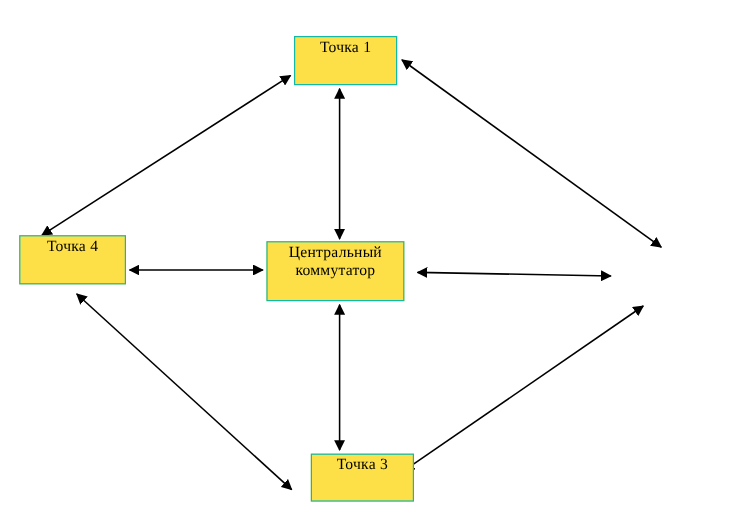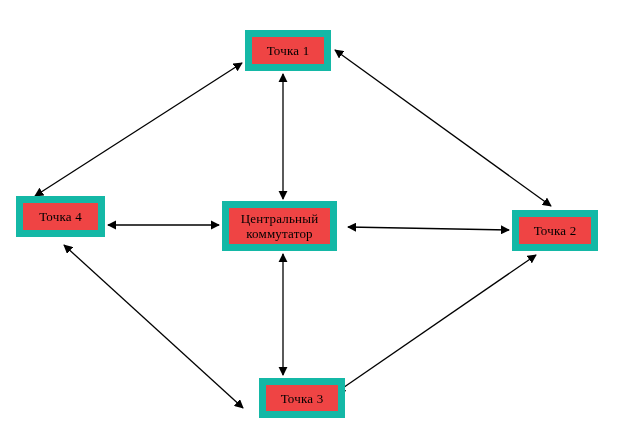--- a/index.html
+++ b/index.html
@@ -19,26 +19,25 @@
   #edge-layer {
     position: absolute;
     left: 0;
     top: 0;
     width: 617px;
     height: 441px;
   }
   .node {
     position: absolute;
     box-sizing: border-box;
-    border: 7px solid #14b8a6;
-    background: #ef4444;
+    border: 1px solid #14b8a6;
+    background: #fde047;
     display: flex;
     flex-direction: column;
     align-items: center;
-    justify-content: center;
     text-align: center;
     color: #000000;
     font-size: 13px;
     line-height: 15px;
     letter-spacing: 0.2px;
     z-index: 5;
   }
   .node .line2 {
     display: block;
   }
@@ -86,21 +85,18 @@
 
   <div class="node" id="node-left">
     <span>Точка 4</span>
   </div>
 
   <div class="node" id="node-center">
     <span>Центральный</span>
     <span class="line2">коммутатор</span>
   </div>
 
-  <div class="node" id="node-right">
-    <span>Точка 2</span>
-  </div>
 
   <div class="node" id="node-bottom">
     <span>Точка 3</span>
   </div>
 
 </div>
 
 </body></html>

